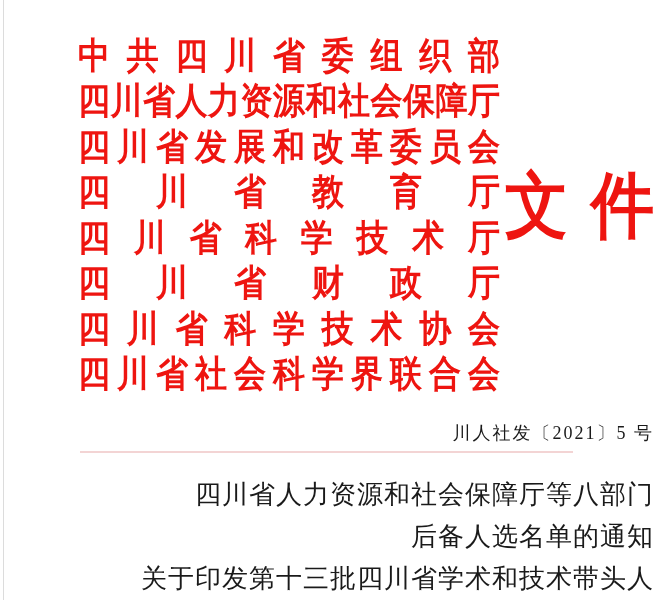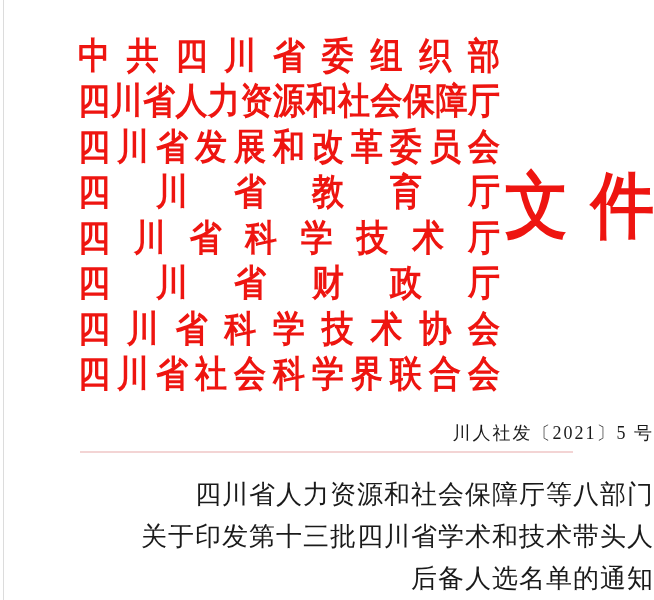--- a/index.html
+++ b/index.html
@@ -203,16 +203,16 @@
       <span class="agency-char">文</span>
       <span class="agency-char">件</span>
     </div>
 
   <div class="doc-number">川人社发〔2021〕5 号</div>
 
   <div class="divider"></div>
 
   <div class="title">
     <div class="title-line">四川省人力资源和社会保障厅等八部门</div>
+    <div class="title-line">后备人选名单的通知</div>
     <div class="title-line">关于印发第十三批四川省学术和技术带头人</div>
-    <div class="title-line">后备人选名单的通知</div>
   </div>
 </div>
 
 </body></html>

